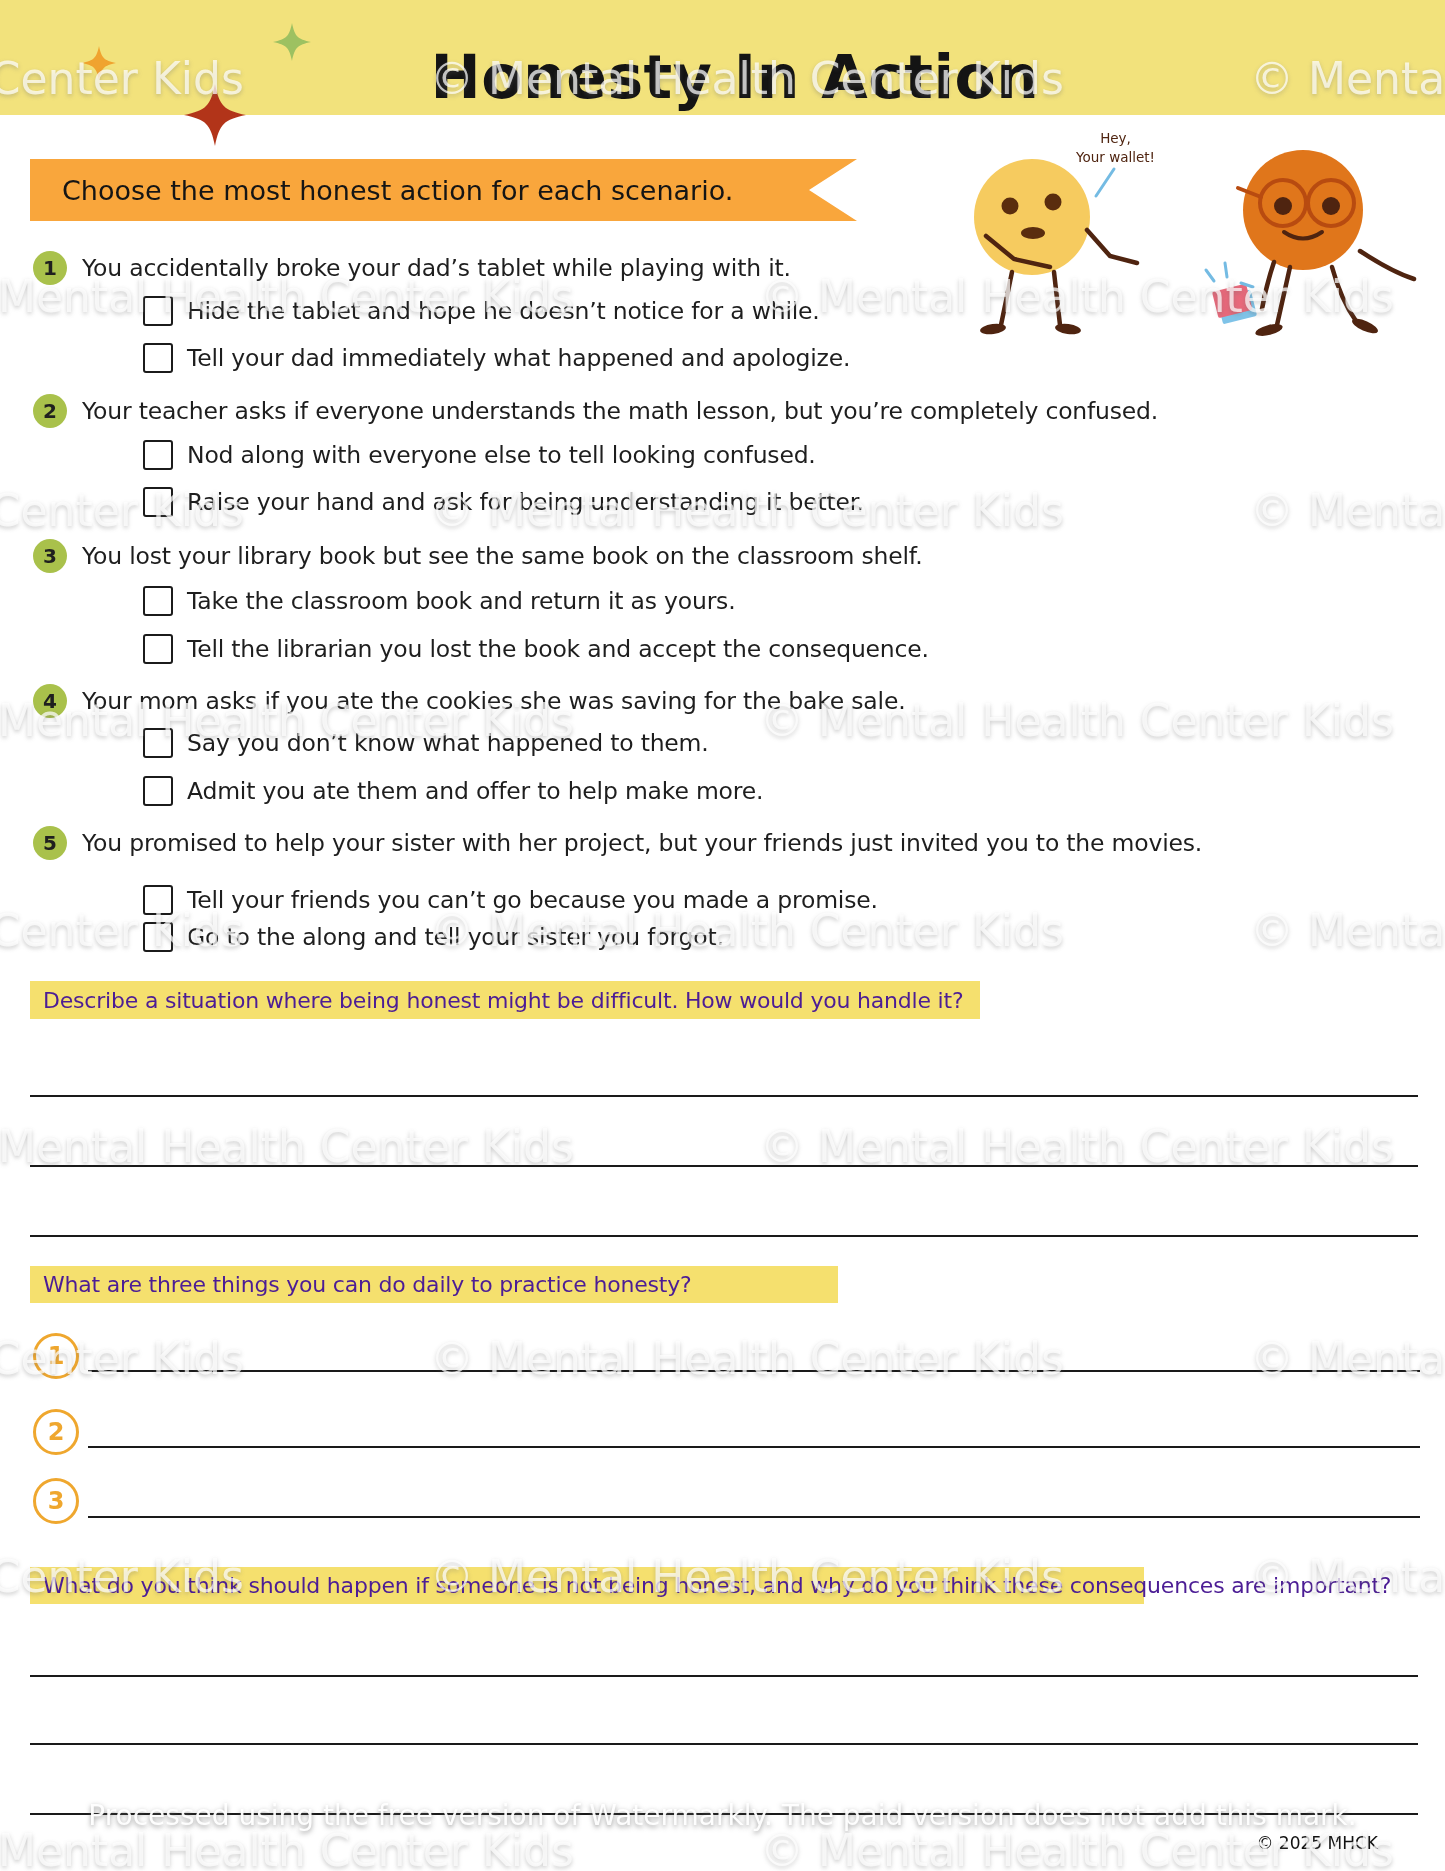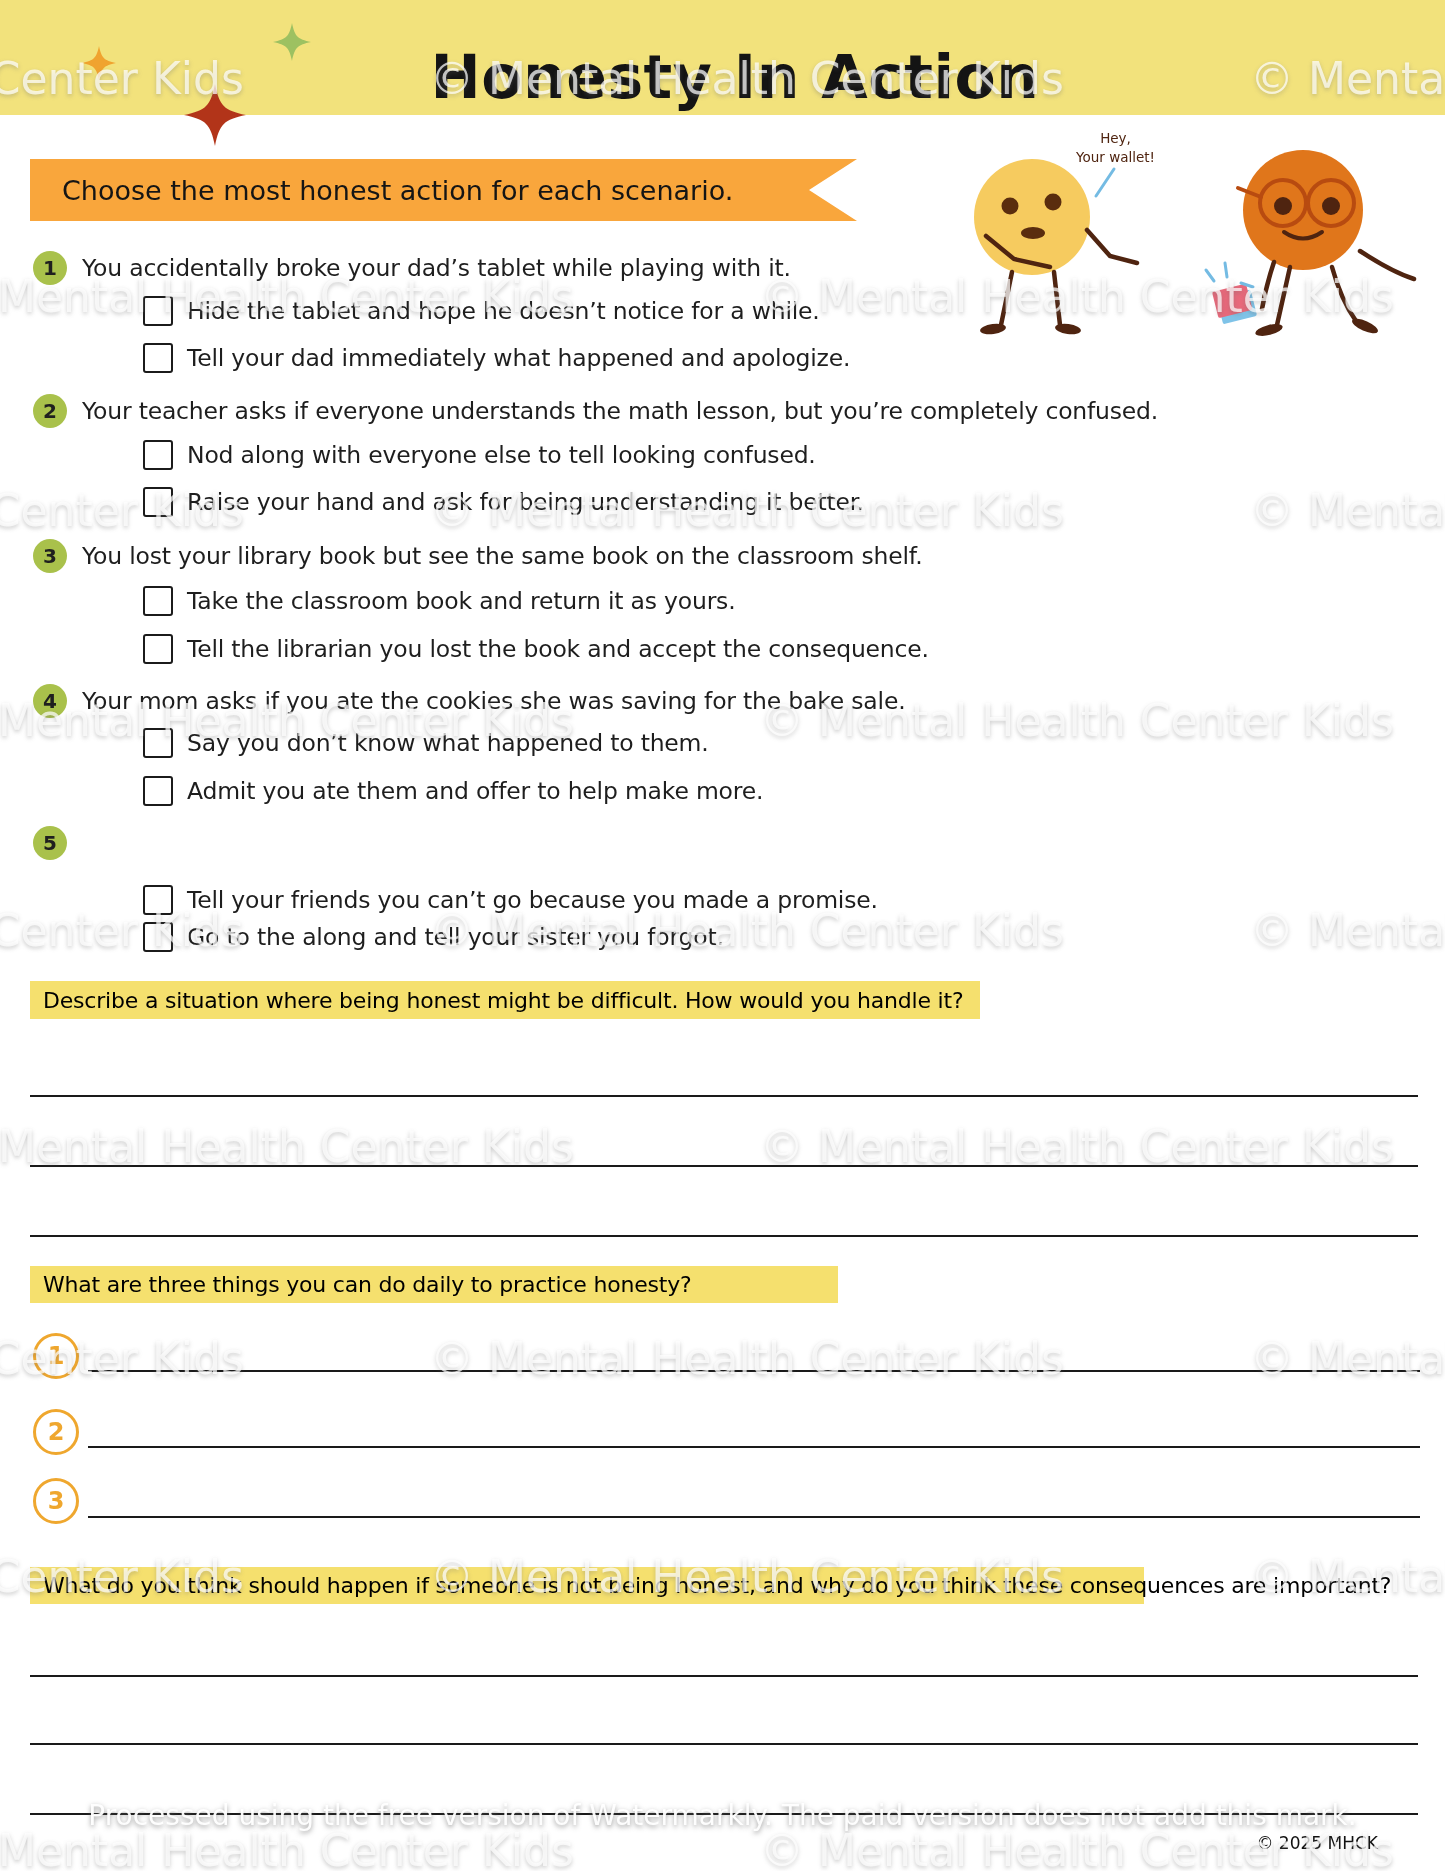--- a/index.html
+++ b/index.html
@@ -28,21 +28,21 @@
   .badge{width:34px;height:34px;border-radius:50%;background:#A9C14B;display:flex;align-items:center;
          justify-content:center;font-size:20px;font-weight:700;color:#1f1f1f;margin-right:15px;flex:0 0 auto;}
   .q-text{font-size:23.5px;font-weight:500;letter-spacing:-0.2px;}
   .opt-row{position:absolute;left:105px;height:30px;display:flex;align-items:center;white-space:nowrap;padding-left:38px;}
   .checkbox{width:26px;height:26px;border:2.5px solid #1b1b1b;border-radius:3px;background:#fff;
             margin-right:14px;flex:0 0 auto;}
   .opt-text{font-size:23.5px;letter-spacing:-0.2px;}
 
   
   .prompt{position:absolute;background:#F5E06E;display:flex;align-items:center;}
-  .prompt span{margin-left:13px;font-size:22px;color:#000000;white-space:nowrap;letter-spacing:-0.2px;}
+  .prompt span{margin-left:13px;font-size:22px;color:#4c1d95;white-space:nowrap;letter-spacing:-0.2px;}
 
   
   .answer-line{position:absolute;border-bottom:2px solid #1a1a1a;height:0;}
   .num-circle{position:absolute;width:40px;height:40px;border:3px solid #EFA72E;border-radius:50%;
               display:flex;align-items:center;justify-content:center;font-size:24px;font-weight:700;color:#EFA72E;}
 
   
   .wm{position:absolute;font-size:44px;font-weight:500;white-space:nowrap;
       color:rgba(255,255,255,0.72);text-shadow:0 2px 4px rgba(110,110,110,0.35);pointer-events:none;}
   .wm-notice{position:absolute;left:0;right:0;top:1799px;text-align:center;font-size:28px;font-weight:500;
@@ -161,20 +161,21 @@
     <span class="checkbox"></span>
     <span class="opt-text">Say you don’t know what happened to them.</span>
   </div>
   <div class="opt-row" style="top:776px">
     <span class="checkbox"></span>
     <span class="opt-text">Admit you ate them and offer to help make more.</span>
   </div>
 
   <div class="q-row" style="top:825px">
     <span class="badge">5</span>
+    <span class="q-text">You promised to help your sister with her project, but your friends just invited you to the movies.</span>
   </div>
   <div class="opt-row" style="top:885px">
     <span class="checkbox"></span>
     <span class="opt-text">Tell your friends you can’t go because you made a promise.</span>
   </div>
   <div class="opt-row" style="top:922px">
     <span class="checkbox"></span>
     <span class="opt-text">Go to the along and tell your sister you forgot.</span>
   </div>
 

